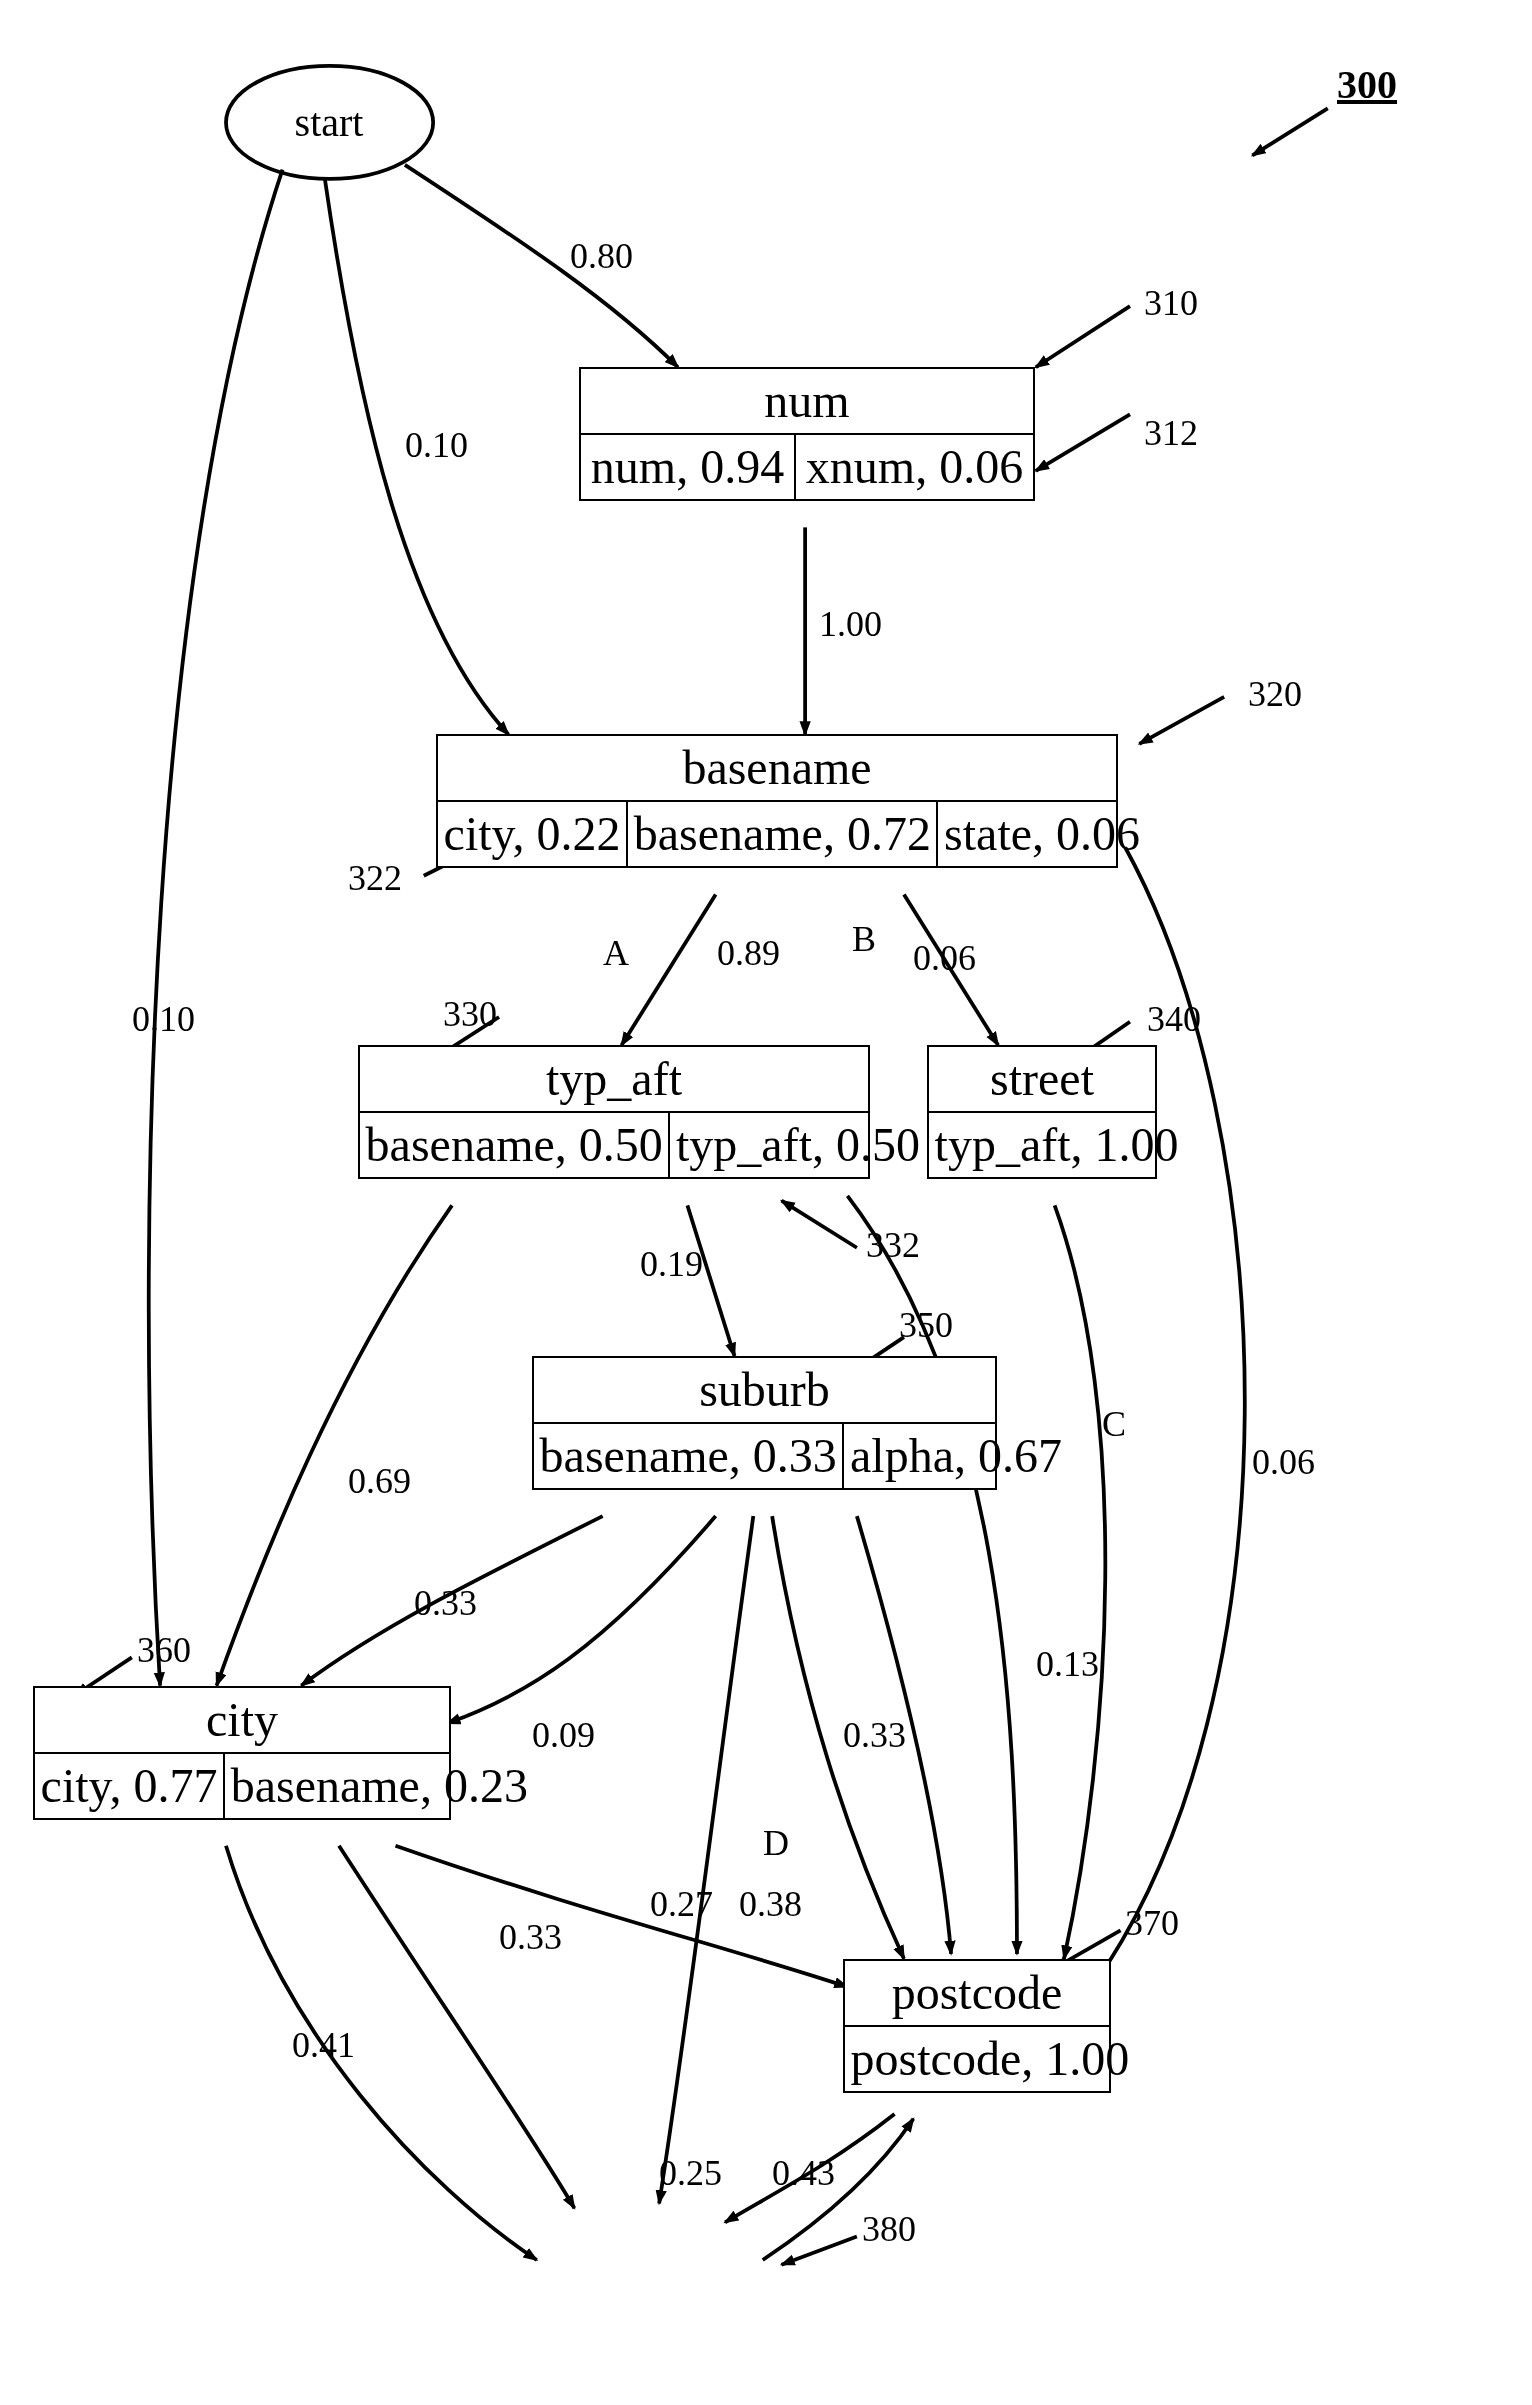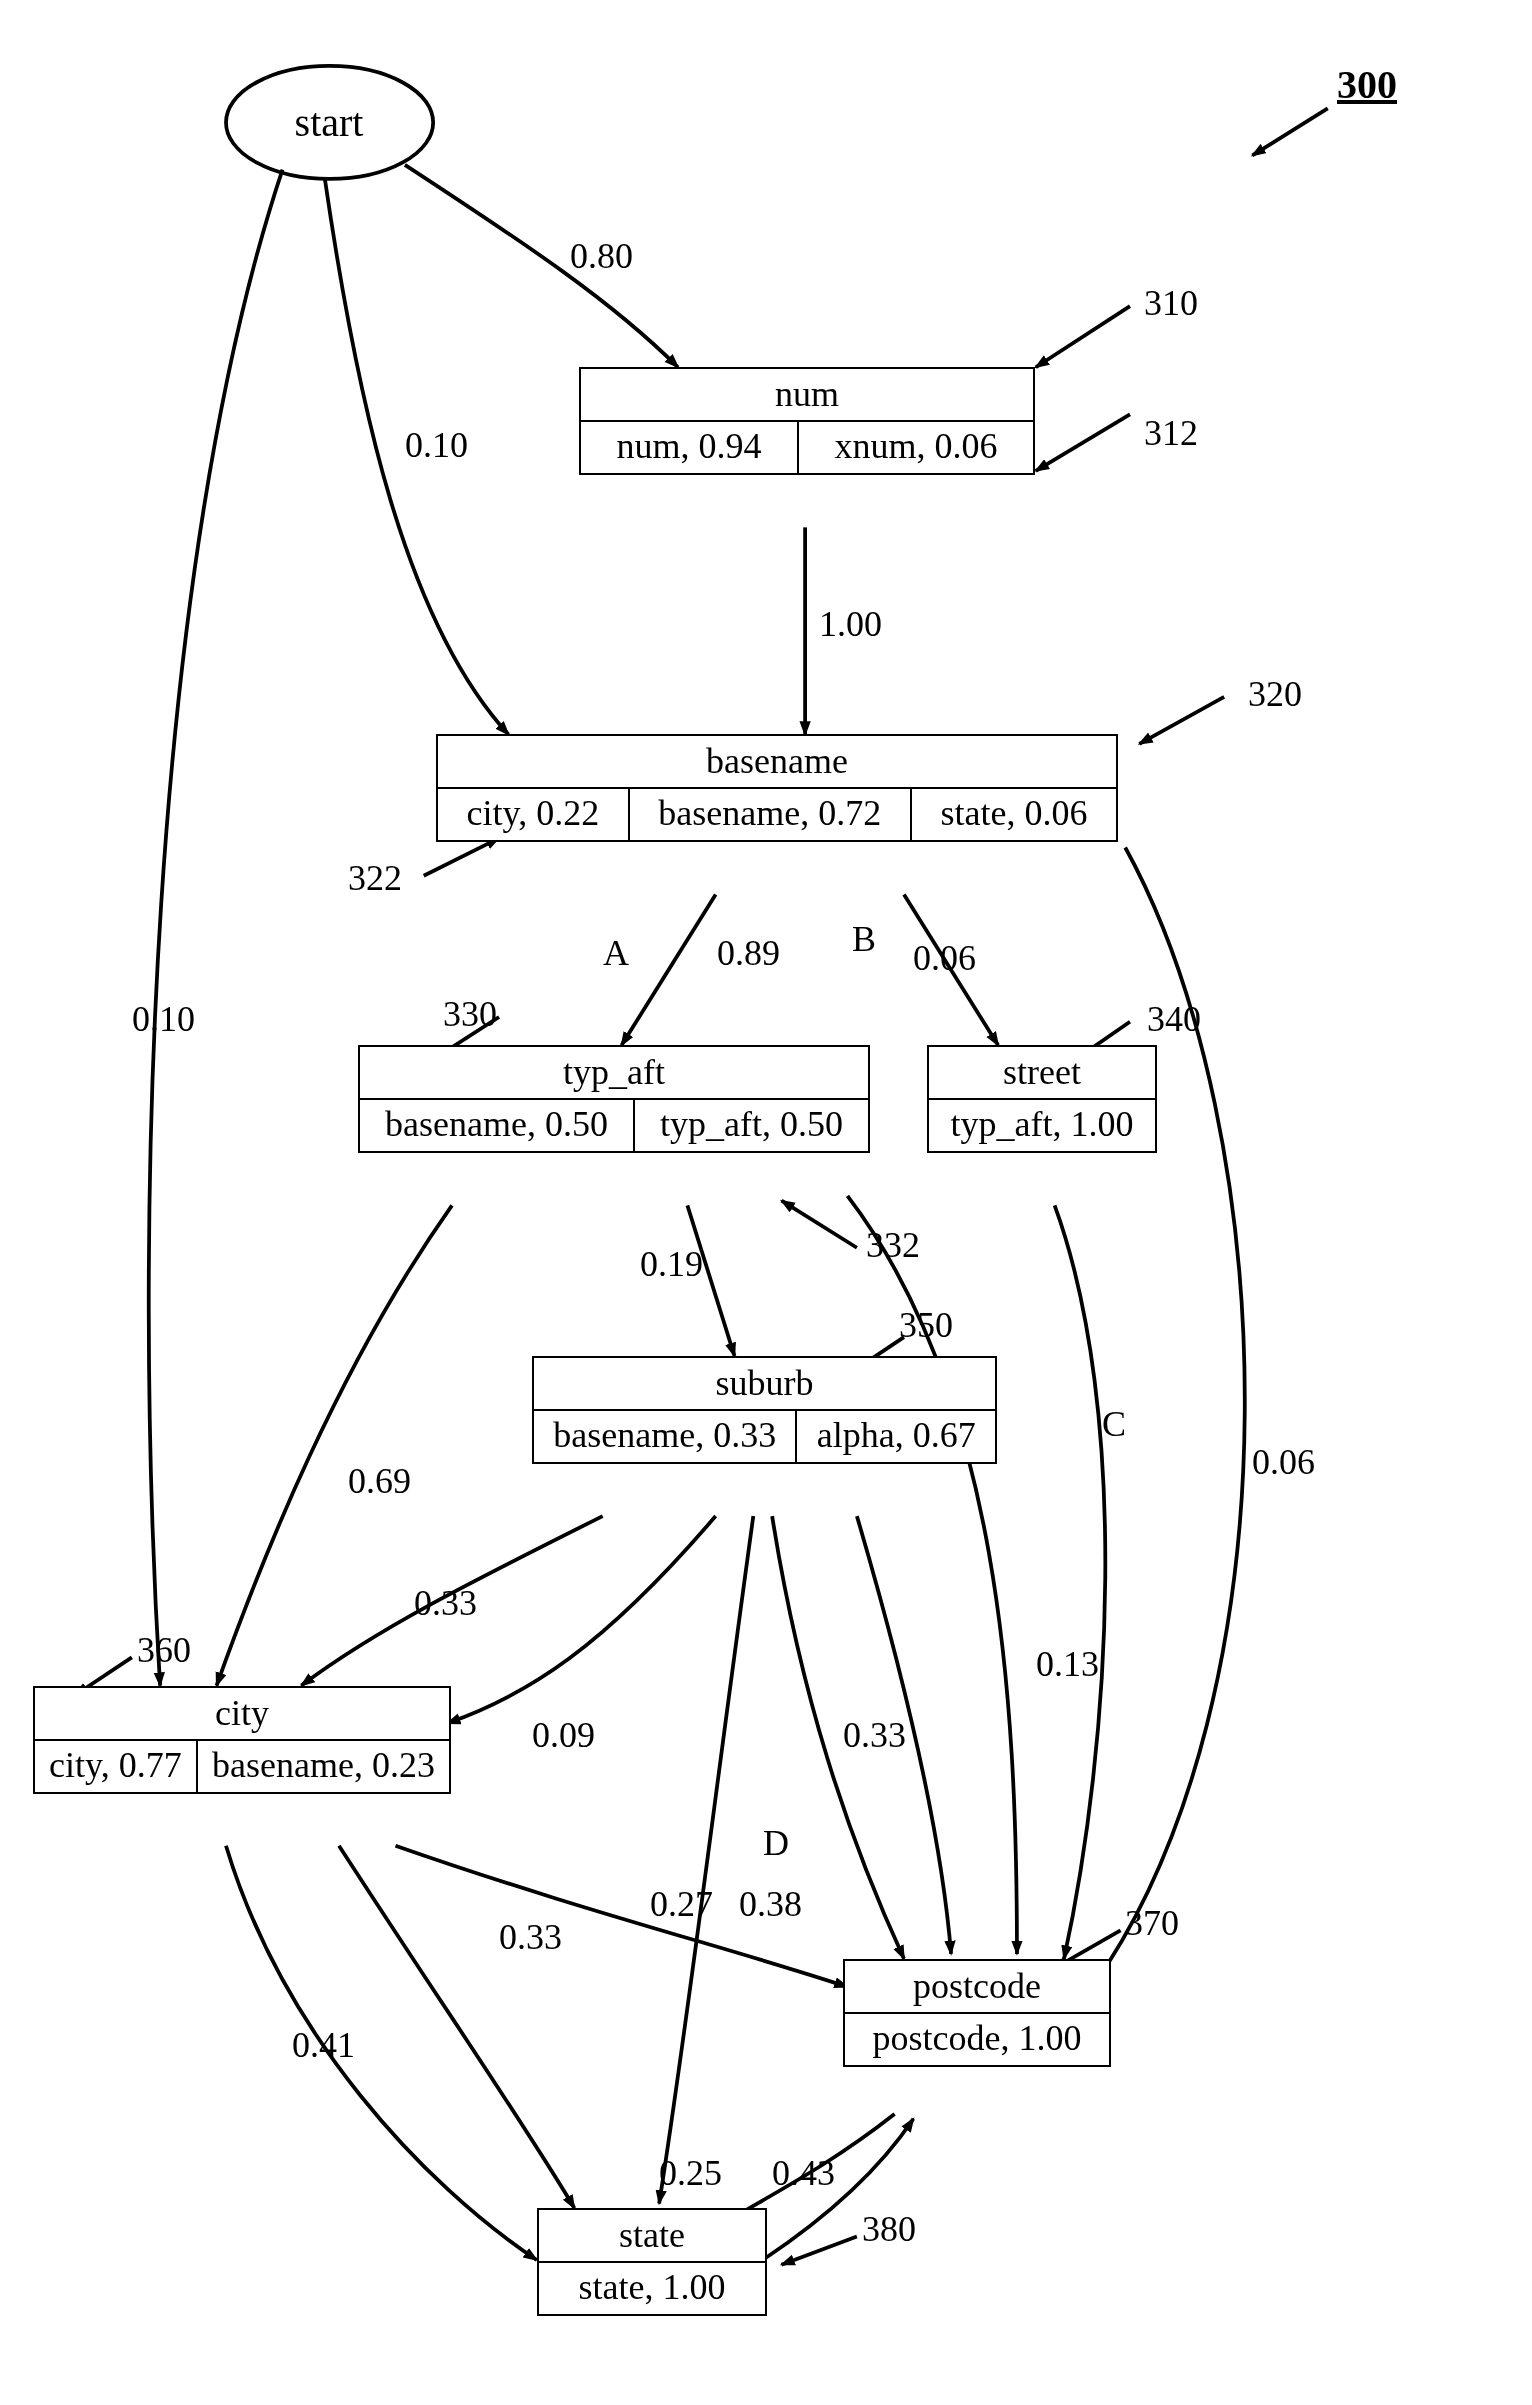--- a/index.html
+++ b/index.html
@@ -1,18 +1,18 @@
 <!DOCTYPE html>
 <html style="font-size:15px"><head>
 <meta charset="utf-8">
 <style>
   html,body{margin:0;padding:0;background:#fff;font-family:"Times New Roman",Times,serif;}
   #stage{position:relative;width:1533px;height:2386px;background:#fff;}
   svg.back{position:absolute;left:0;top:0;width:1533px;height:2406px;pointer-events:none;}
-  .node{position:absolute;border:2.8px solid #000;background:#fff;font-size:36px;line-height:1.1;}
+  .node{position:absolute;border:2.8px solid #000;background:#fff;font-size:48px;line-height:1.1;}
   .node .hdr{text-align:center;font-weight:normal;padding:5.6px 3.8px;border-bottom:2.8px solid #000;white-space:nowrap;}
   .node .row{display:flex;border-radius:17px;}
   .node .row .cell{flex:1 1 auto;text-align:center;padding:5.6px 5.6px;white-space:nowrap;}
   .node .row .cell + .cell{border-left:2.8px solid #000;}
   .ellipseLabel{position:absolute;font-size:40px;text-align:center;pointer-events:none;}
   .lbl{position:absolute;font-size:36px;white-space:nowrap;pointer-events:none;}
   .figRef{position:absolute;font-size:40px;font-weight:bold;text-decoration:underline;pointer-events:none;}
 </style>
 </head>
 <body>
@@ -146,26 +146,20 @@
   </div>
 </div>
 
 <div class="node" style="left:843px;top:1959px;width:264px;">
   <div class="hdr">postcode</div>
   <div class="row">
     <div class="cell">postcode, 1.00</div>
   </div>
 </div>
 
-<div class="node" style="left:537px;top:2208px;width:226px;">
-  <div class="hdr">state</div>
-  <div class="row">
-    <div class="cell">state, 1.00</div>
-  </div>
-</div>
 
 <div class="lbl" style="left:570px;top:235px;">0.80</div>
 <div class="lbl" style="left:405px;top:424px;">0.10</div>
 <div class="lbl" style="left:132px;top:998px;">0.10</div>
 <div class="lbl" style="left:819px;top:603px;">1.00</div>
 
 <div class="lbl" style="left:603px;top:932px;">A</div>
 <div class="lbl" style="left:669px;top:932px;margin-left:48px;">0.89</div>
 <div class="lbl" style="left:852px;top:918px;">B</div>
 <div class="lbl" style="left:913px;top:937px;">0.06</div>

